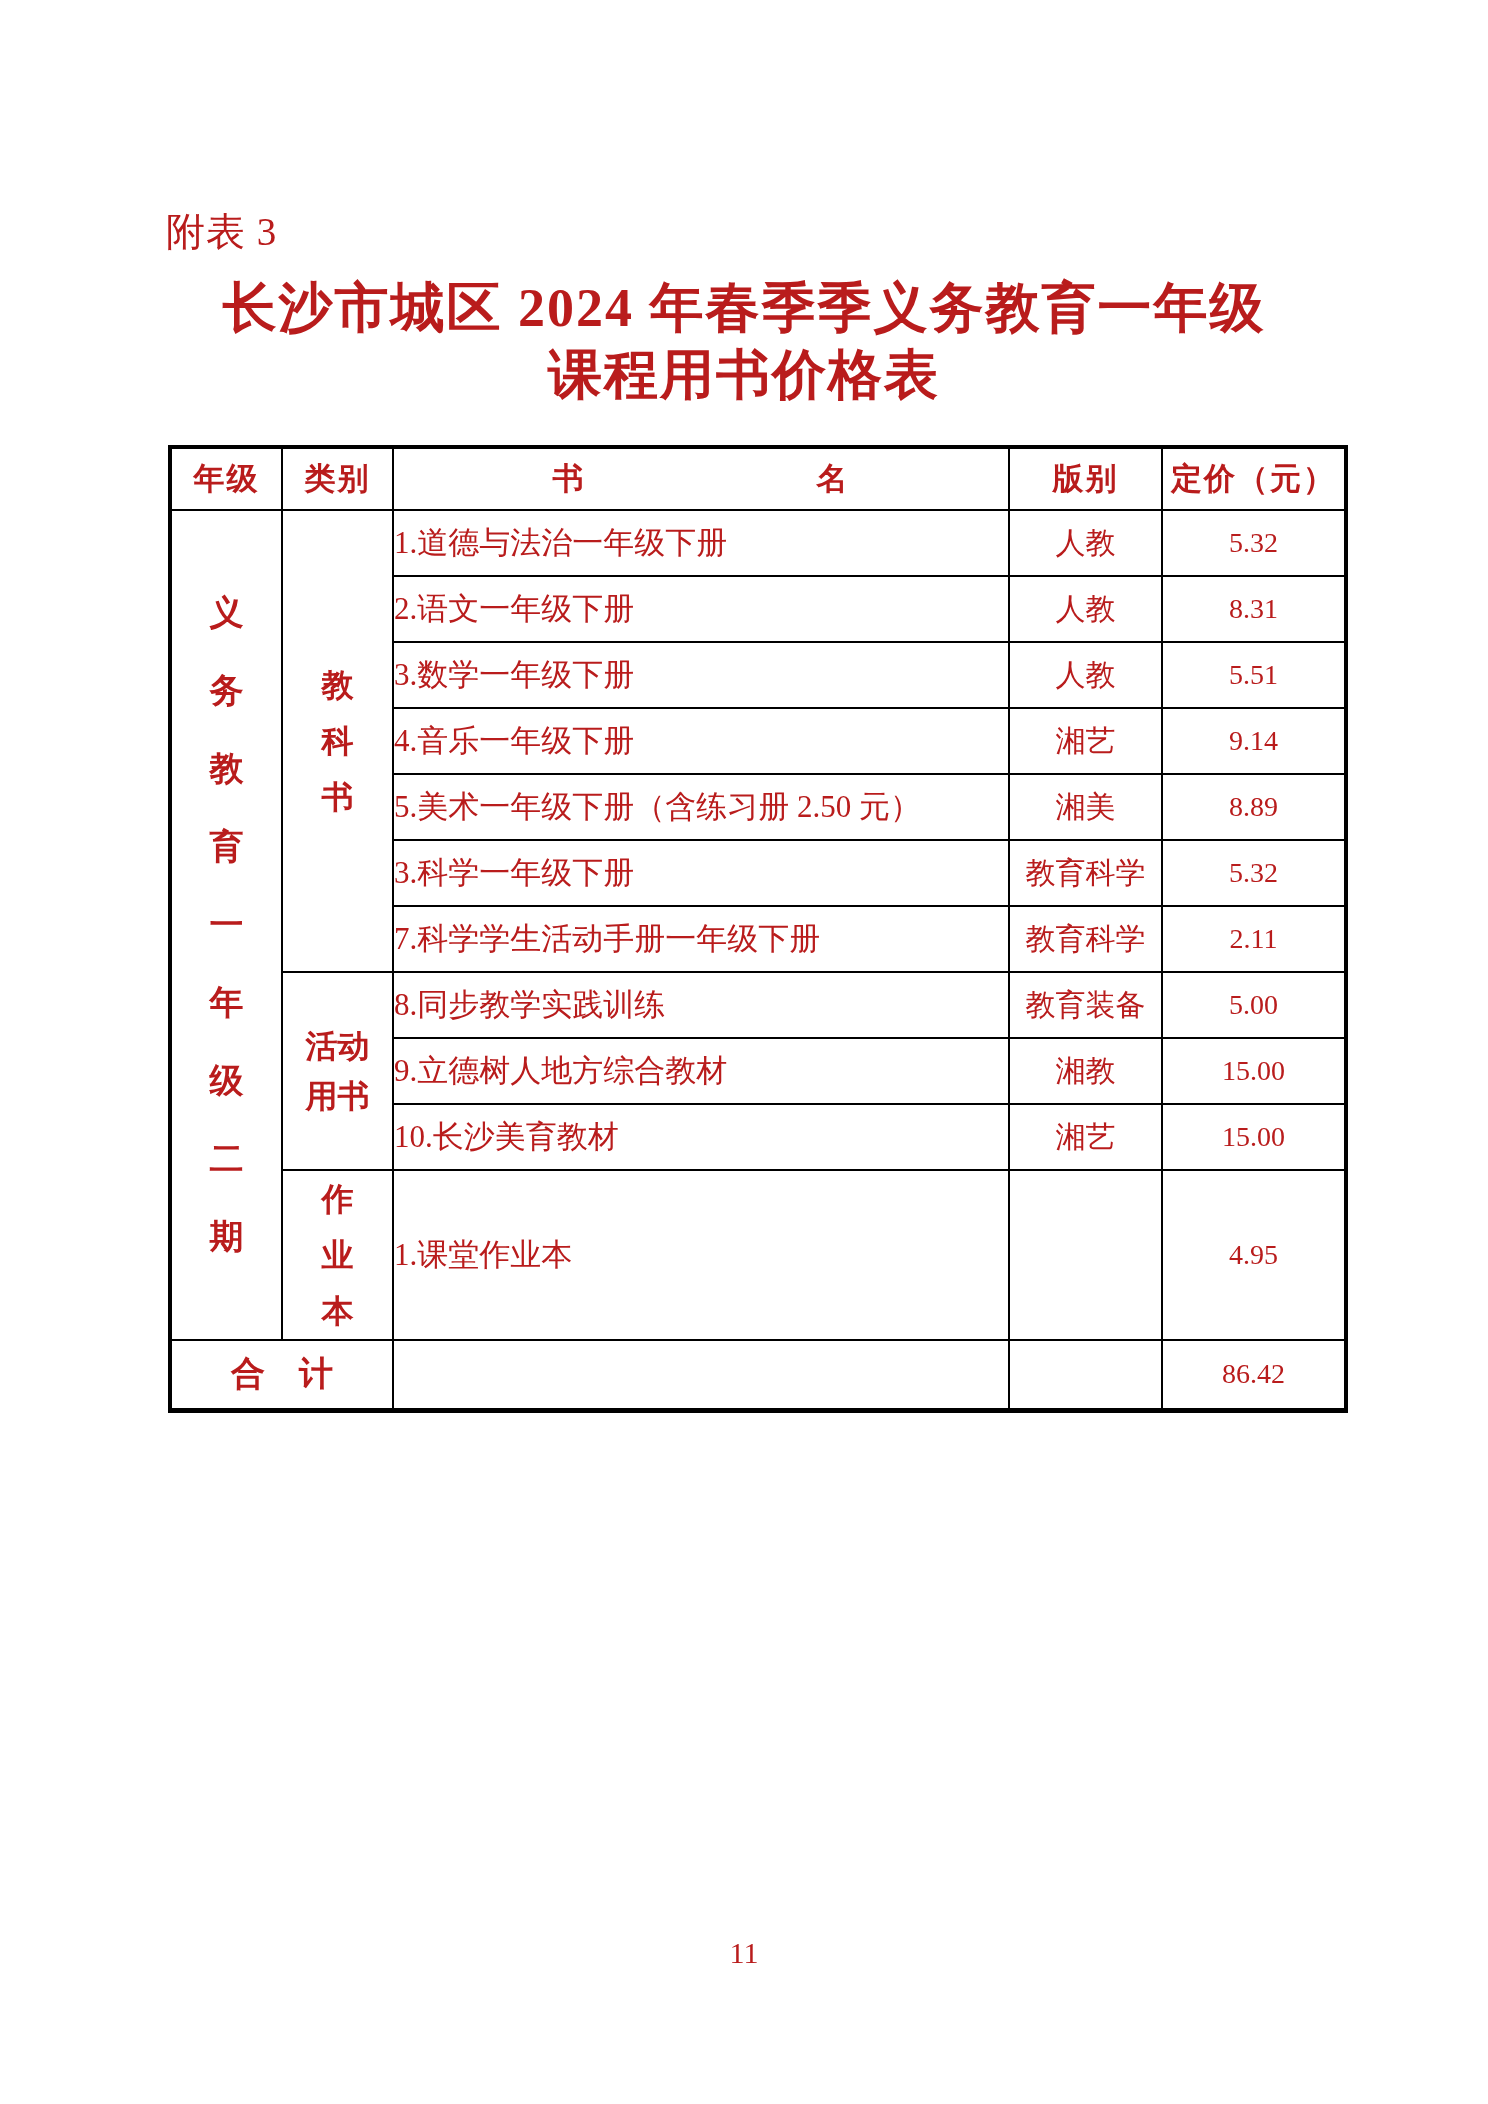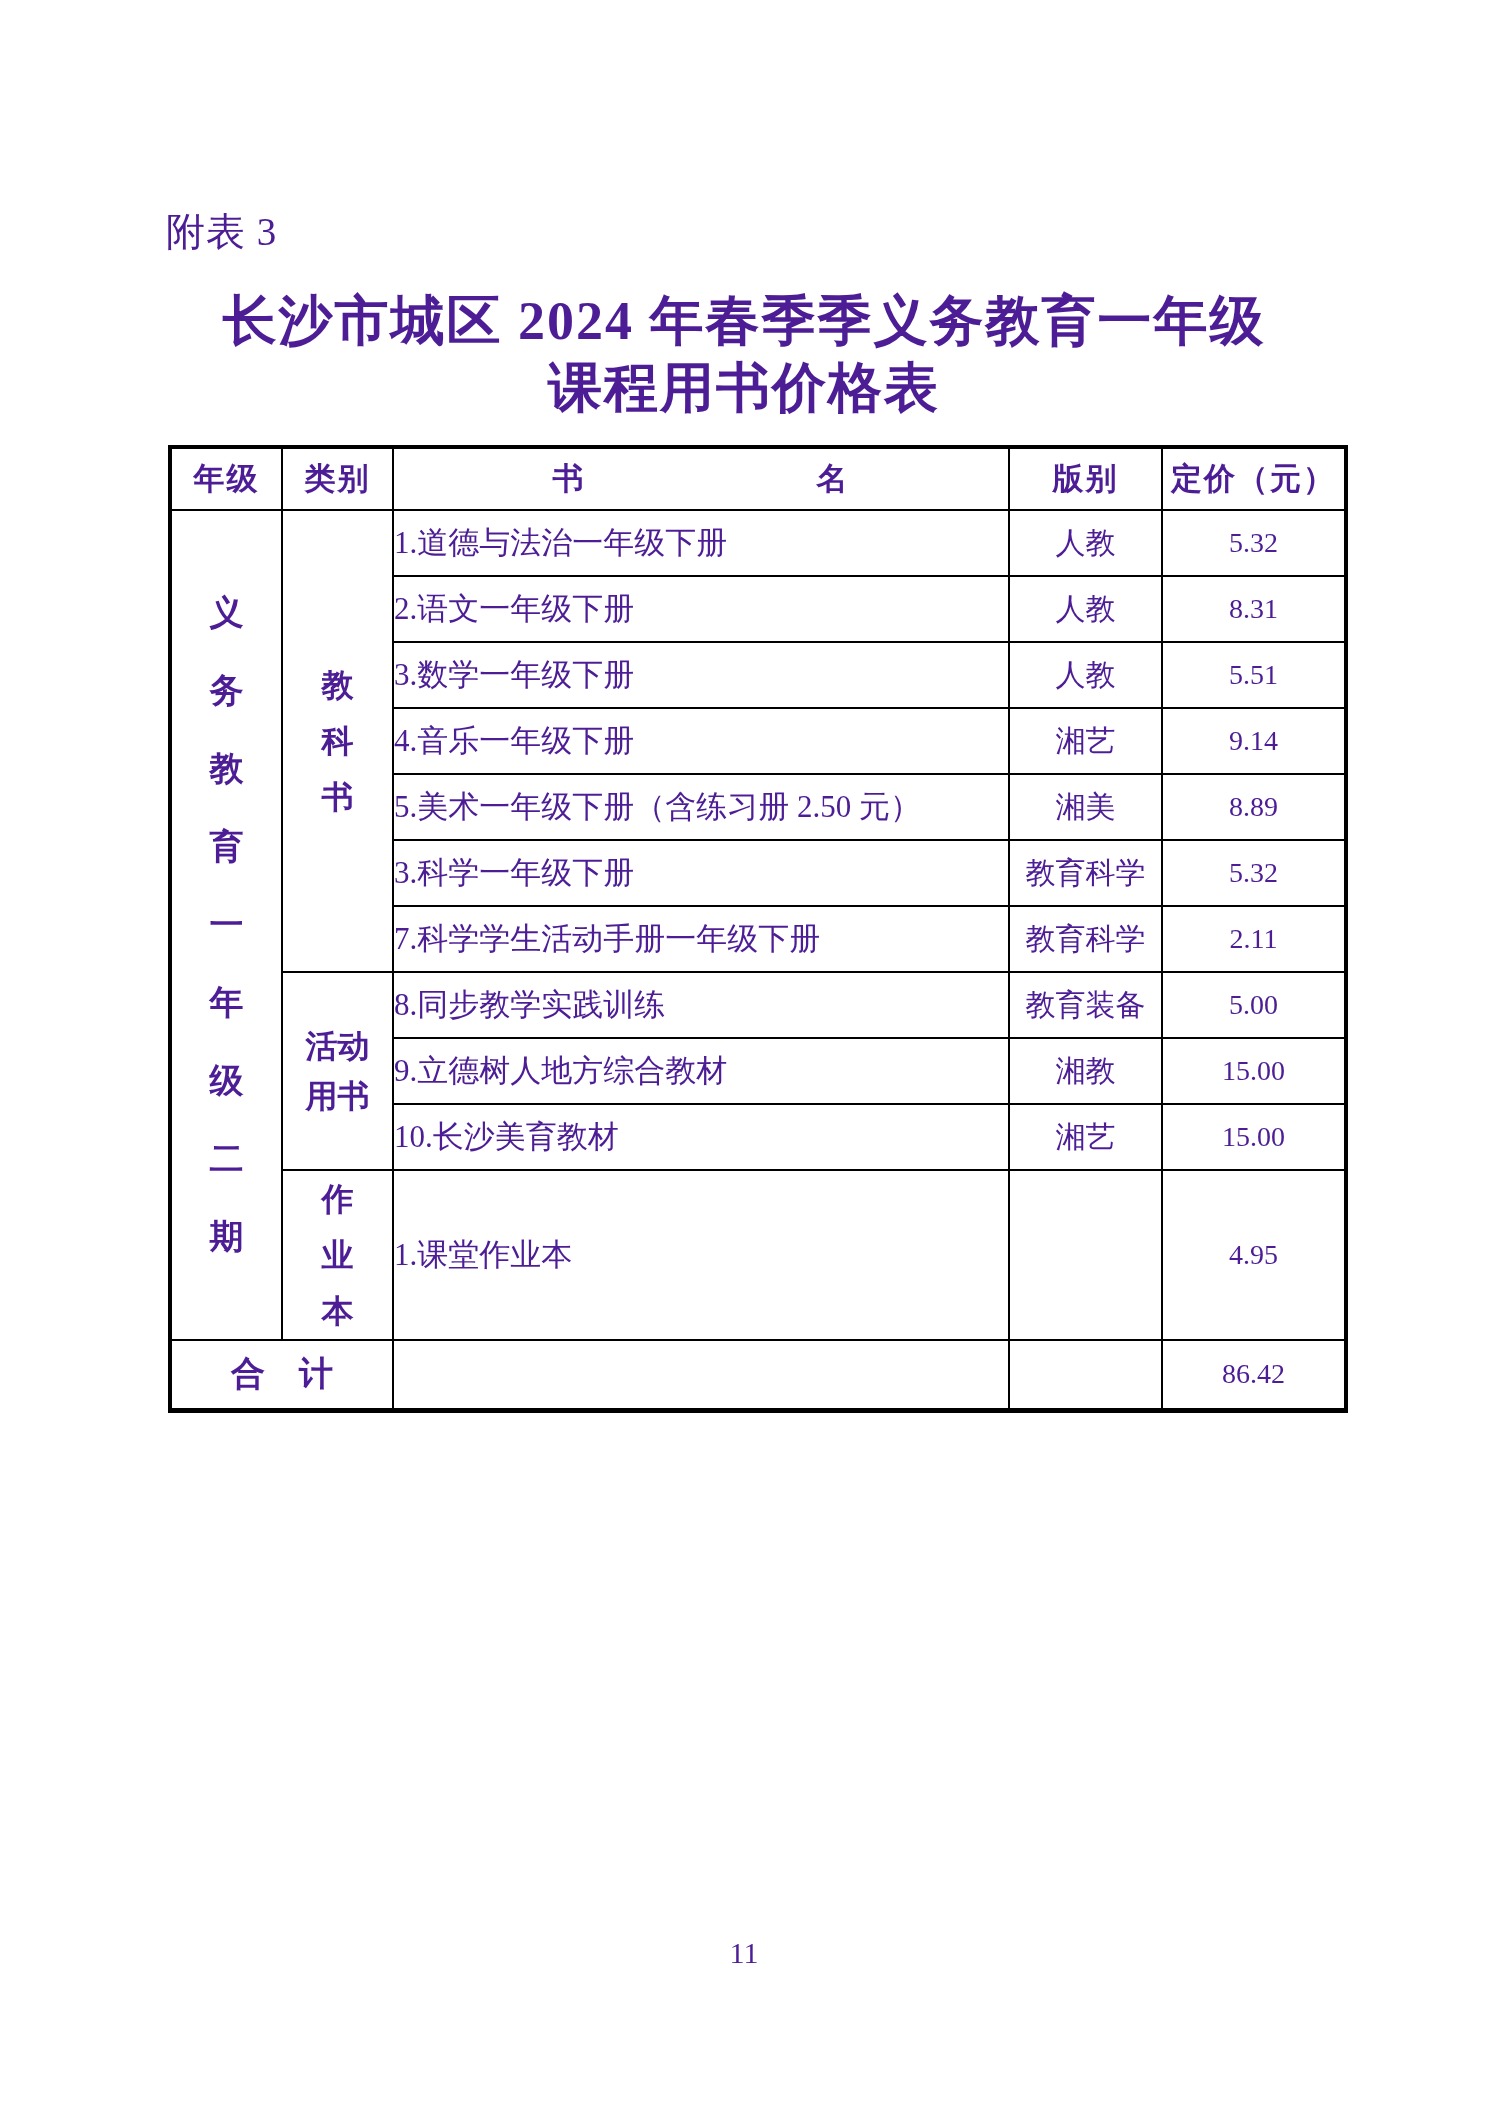--- a/index.html
+++ b/index.html
@@ -3,34 +3,34 @@
 <meta charset="utf-8">
 <style>
   html, body { margin: 0; padding: 0; background: #e8e8e8; }
   .page {
     position: relative;
     width: 1488px;
     height: 2104px;
     background: #ffffff;
     margin: 0 auto;
     font-family: "Liberation Serif", "DejaVu Serif", serif;
-    color: #4c1d95;
+    color: #b91c1c;
     overflow: hidden;
   }
   .appendix {
     position: absolute;
     left: 166px;
     top: 205px;
     font-size: 39px;
     letter-spacing: 1px;
   }
   .doc-title {
     position: absolute;
     left: 0;
-    top: 288px;
+    top: 275px;
     width: 100%;
     text-align: center;
     font-weight: bold;
     font-size: 54px;
     line-height: 67px;
     letter-spacing: 2px;
   }
   table.price-table {
     position: absolute;
     left: 168px;

